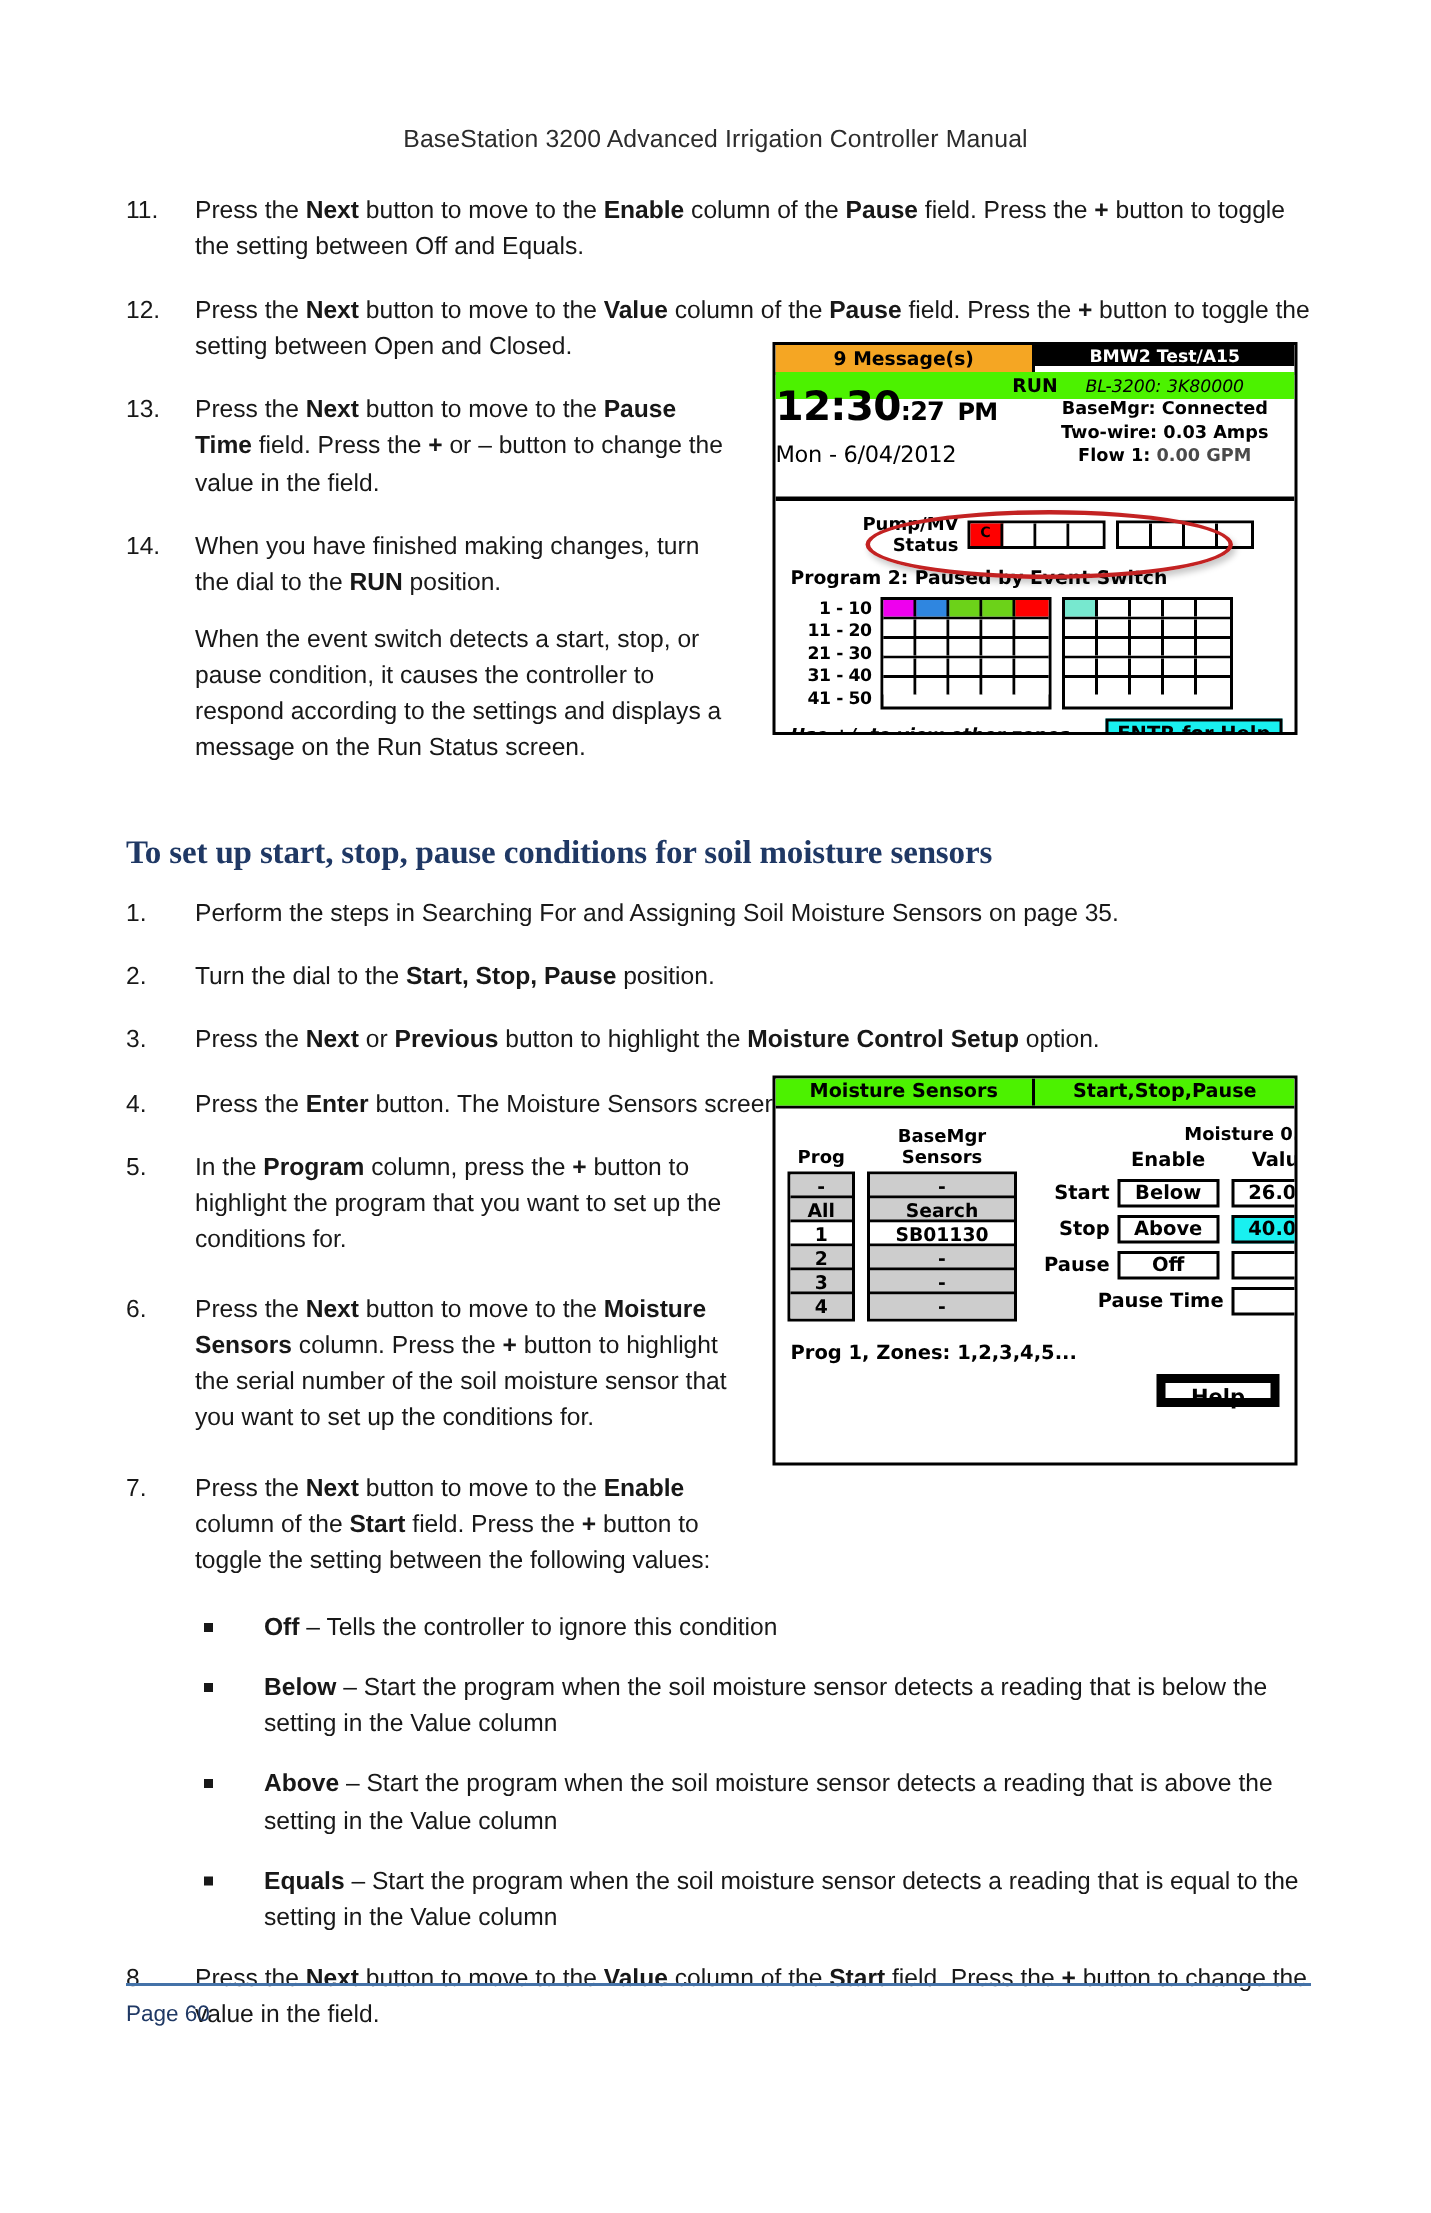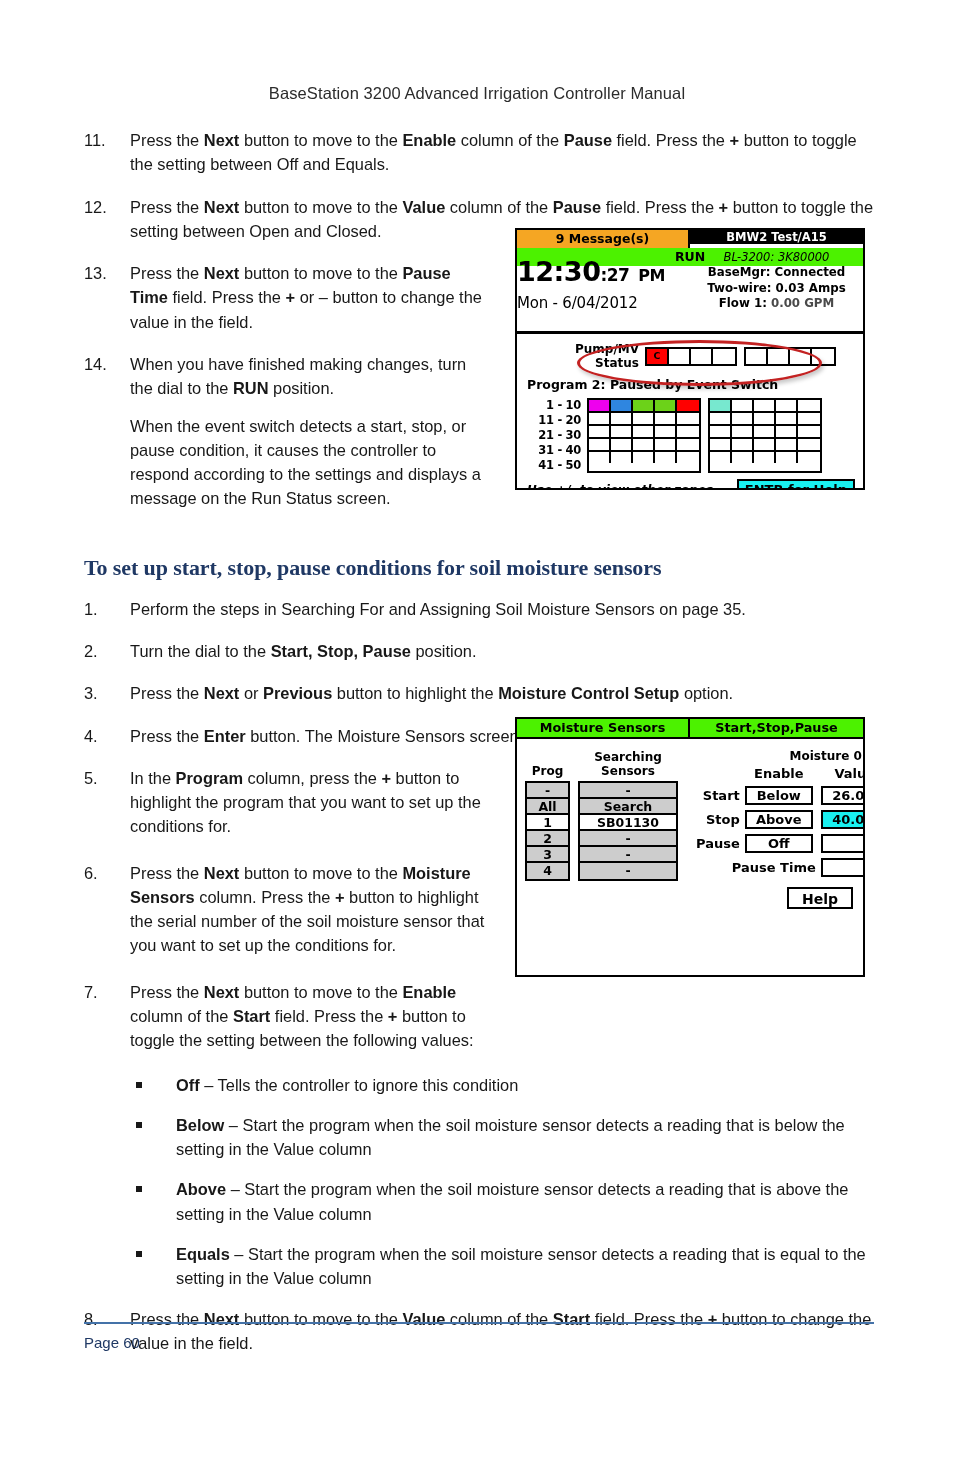--- a/index.html
+++ b/index.html
@@ -418,25 +418,25 @@
     font-size: 13px;
     font-weight: bold;
     padding: 14px 0 0 10px;
   }
   .ms-helprow {
     display: flex;
     justify-content: flex-end;
     padding: 6px 10px 0 0;
   }
   .ms-help {
-    border: 2px solid #000000;
+    border: 6px solid #000000;
     background: #fff;
     font-size: 14px;
     font-weight: bold;
-    width: 66px;
+    width: 82px;
     text-align: center;
     line-height: 20px;
     height: 22px;
   }
 </style>
 </head>
 <body>
 
 <div class="page">
 
@@ -682,21 +682,21 @@
               <div class="ms-cell">-</div>
               <div class="ms-cell">All</div>
               <div class="ms-cell sel">1</div>
               <div class="ms-cell">2</div>
               <div class="ms-cell">3</div>
               <div class="ms-cell">4</div>
             </div>
         </div>
         <div class="ms-col col-sensors">
           <div class="ms-colhead">
-            <span>Searching</span>
+            <span>BaseMgr</span>
             <span>Sensors</span>
           </div>
           <div class="ms-table" id="sensor-table">
               <div class="ms-cell">-</div>
               <div class="ms-cell">Search</div>
               <div class="ms-cell sel">SB01130</div>
               <div class="ms-cell">-</div>
               <div class="ms-cell">-</div>
               <div class="ms-cell">-</div>
             </div>
@@ -726,20 +726,21 @@
               <div class="ms-box"></div>
             </div>
           </div>
         <div class="ms-fieldrow">
           <span class="ms-fieldlabel">Pause Time</span>
           <div class="ms-box"></div>
         </div>
       </div>
     </div>
 
+    <div class="ms-proginfo">Prog 1, Zones: 1,2,3,4,5...</div>
     <div class="ms-helprow">
       <div class="ms-help">Help</div>
     </div>
   </div>
 
   <div class="footer-rule"></div>
   <div class="footer-text">Page 60</div>
 
 </div>
 

